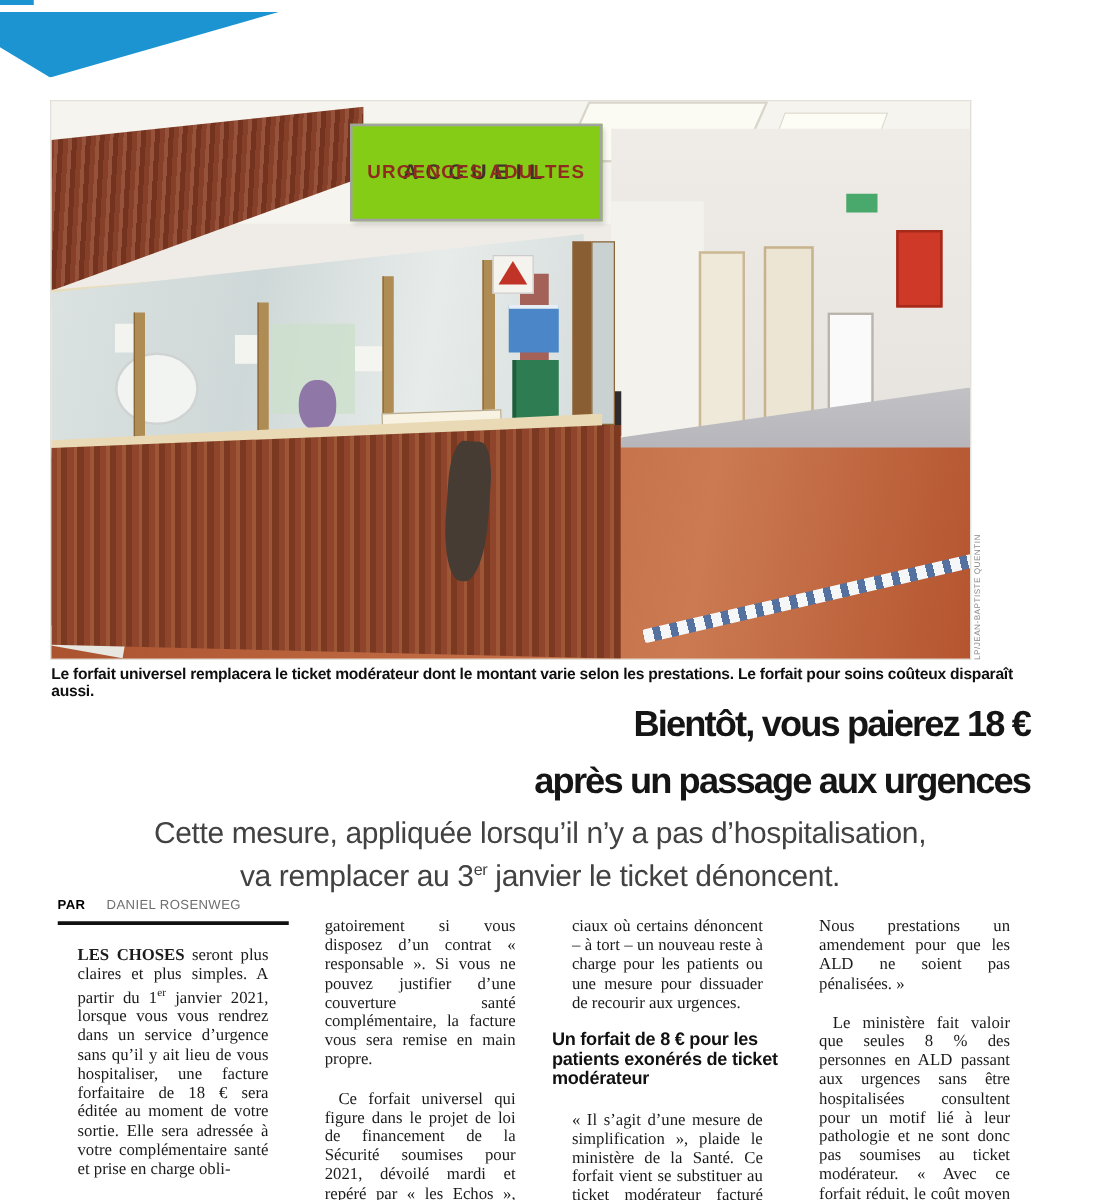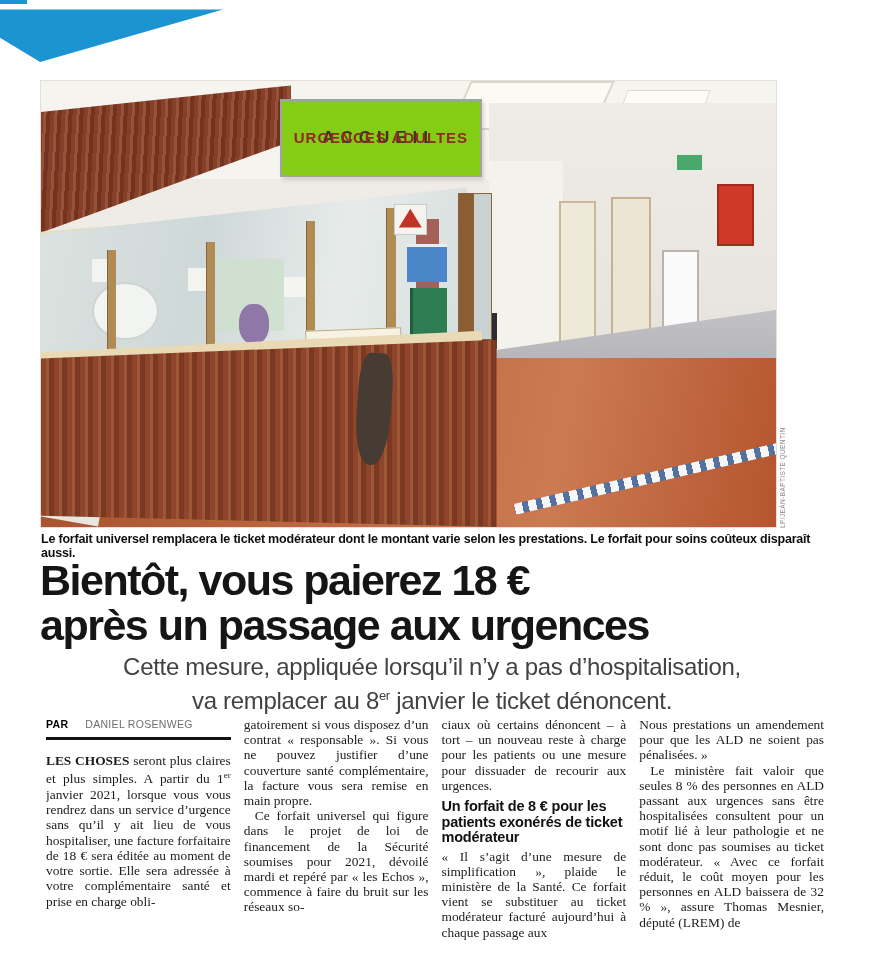--- a/index.html
+++ b/index.html
@@ -95,31 +95,31 @@
   .k-leg2{left:72.4%;top:77%;width:4.6%;height:20%;}
   .k-shoe1{left:66.8%;top:95.8%;width:5.4%;height:3.6%;background:#3c548c;border-radius:45%;}
   .k-shoe2{left:72.6%;top:96.4%;width:5%;height:3.2%;background:#34497c;border-radius:45%;}
 
   .credit{position:absolute;left:779px;top:438px;width:12px;height:90px;writing-mode:vertical-rl;
           transform:rotate(180deg);font-size:6.5px;color:#8a8a8a;letter-spacing:.4px;white-space:nowrap;}
 
   .caption{position:absolute;left:41px;top:532px;width:782px;margin:0;font-size:12.5px;font-weight:700;
            color:#0f0f0f;letter-spacing:-0.2px;}
 
-  .headline{position:absolute;left:40px;top:558px;width:784px;margin:0;text-align:left;
-            font-size:43px;line-height:45px;font-weight:800;letter-spacing:-1.5px;color:#151515;}
+  .headline{position:absolute;left:40px;top:558px;width:784px;margin:0;text-align:right;
+            font-size:29px;line-height:45px;font-weight:800;letter-spacing:-1.5px;color:#151515;}
   .subheadline{position:absolute;left:30px;top:652px;width:804px;margin:0;text-align:center;
                font-size:24px;line-height:29px;font-weight:400;color:#424242;letter-spacing:-0.3px;}
   .subheadline sup{font-size:13px;}
 
   .article{position:absolute;left:46px;top:712px;width:778px;height:248px;display:flex;gap:13px;
            overflow:hidden;padding-top:5px;box-sizing:border-box;}
   .col{flex:1;font-family:"Liberation Serif",serif;font-size:13.4px;line-height:15.2px;
        text-align:justify;color:#1b1b1b;}
-  .col p{margin:0;}
+  .col p{margin:16px;}
   .col p.indent{text-indent:11px;}
   .col sup{font-size:9px;}
   .byline{font-family:"Liberation Sans",sans-serif;font-size:10.5px;letter-spacing:.3px;
           padding-bottom:5px;border-bottom:3px solid #111;margin-bottom:13px;}
   .byline .par{font-weight:700;color:#000;}
   .byline .author{color:#6e6e6e;margin-left:17px;}
   .lead-caps{font-weight:700;}
   .subhead3{font-family:"Liberation Sans",sans-serif;font-weight:700;font-size:14.5px;line-height:15.5px;
             margin:6px 0 3px !important;text-align:left;letter-spacing:-0.2px;color:#111;}
 </style>
@@ -214,21 +214,21 @@
 
   <p class="caption">Le forfait universel remplacera le ticket modérateur dont le montant varie selon les prestations. Le forfait pour soins coûteux disparaît aussi.</p>
 
   <h1 class="headline">
     <span>Bientôt, vous paierez 18 €</span><br>
     <span>après un passage aux urgences</span>
   </h1>
 
   <h2 class="subheadline">
     <span>Cette mesure, appliquée lorsqu’il n’y a pas d’hospitalisation,</span><br>
-    <span><span>va remplacer au 8</span><sup>er</sup><span> janvier le ticket dénoncent.</span></span>
+    <span><span>va remplacer au 3</span><sup>er</sup><span> janvier le ticket dénoncent.</span></span>
   </h2>
 
   <section class="article">
     <div class="col">
       <div class="byline">
         <span class="par">PAR</span><span class="author">DANIEL ROSENWEG</span>
       </div>
       <p><span class="lead-caps">LES CHOSES</span><span> seront plus claires et plus simples. A partir du 1</span><sup>er</sup><span> janvier 2021, lorsque vous vous rendrez dans un service d’urgence sans qu’il y ait lieu de vous hospitaliser, une facture forfaitaire de 18 € sera éditée au moment de votre sortie. Elle sera adressée à votre complémentaire santé et prise en charge obli-</span></p>
     </div>
     <div class="col">

